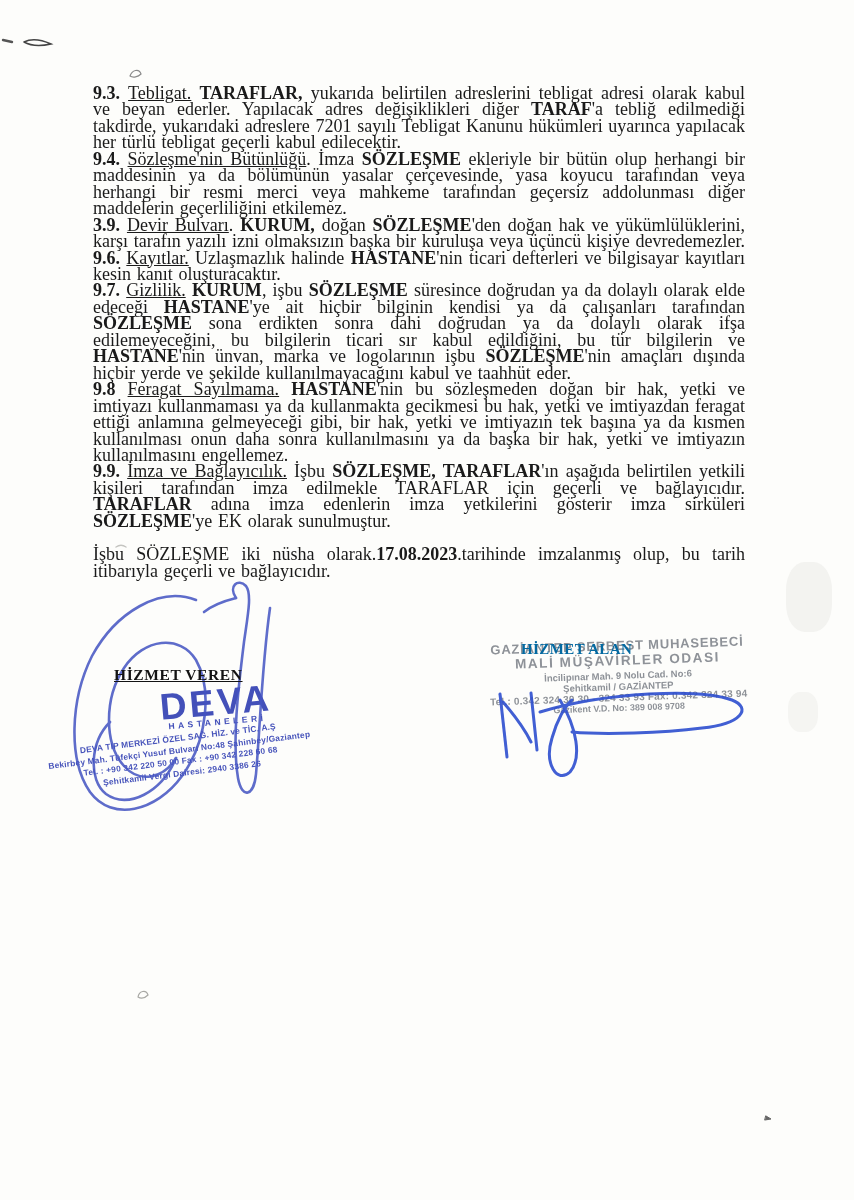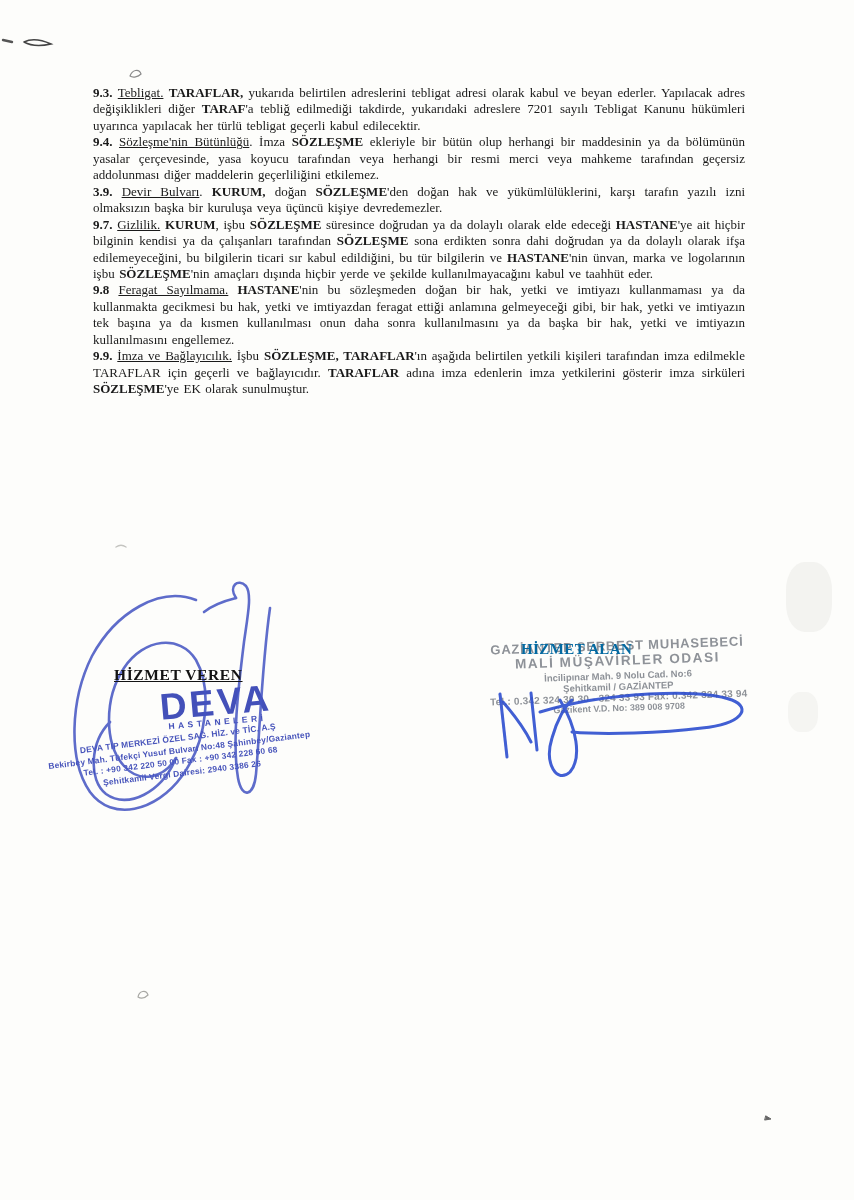--- a/index.html
+++ b/index.html
@@ -3,21 +3,21 @@
 <meta charset="utf-8">
 <style>
   html,body{margin:0;padding:0;background:#e8e8e6;}
   .page{
     position:relative; width:854px; height:1200px; margin:0 auto;
     background:#fdfdfb; overflow:hidden;
     font-family:"Liberation Serif", serif; color:#1a1a1a;
   }
   .textblock{
     position:absolute; left:93px; top:85px; width:652px;
-    font-size:13px; line-height:16.45px; text-align:justify;
+    font-size:18px; line-height:16.45px; text-align:justify;
     word-spacing:1.2px;
   }
   .textblock p{margin:0;}
   p.closing{margin-top:17px;}
   .b{font-weight:bold;}
   .u{text-decoration:underline;}
 
   
   .sig-title-left{
     position:absolute; left:114px; top:666px; z-index:3;
@@ -64,23 +64,25 @@
 </style>
 </head>
 <body>
 
 <div class="page">
 
   <div class="textblock">
     <p><span class="b">9.3. </span><span class="u">Tebligat.</span><span>  </span><span class="b">TARAFLAR,</span><span> yukarıda belirtilen adreslerini tebligat adresi olarak kabul ve beyan ederler. Yapılacak adres değişiklikleri diğer </span><span class="b">TARAF</span><span>'a tebliğ edilmediği takdirde, yukarıdaki adreslere 7201 sayılı Tebligat Kanunu hükümleri uyarınca yapılacak her türlü tebligat geçerli kabul edilecektir.</span></p>
     <p><span class="b">9.4. </span><span class="u">Sözleşme'nin Bütünlüğü</span><span>. İmza </span><span class="b">SÖZLEŞME</span><span> ekleriyle bir bütün olup herhangi bir maddesinin ya da bölümünün yasalar çerçevesinde, yasa koyucu tarafından veya herhangi bir resmi merci veya mahkeme tarafından geçersiz addolunması diğer maddelerin geçerliliğini etkilemez.</span></p>
     <p><span class="b">3.9. </span><span class="u">Devir Bulvarı</span><span>. </span><span class="b">KURUM,</span><span> doğan </span><span class="b">SÖZLEŞME</span><span>'den doğan hak ve yükümlülüklerini, karşı tarafın yazılı izni olmaksızın başka bir kuruluşa veya üçüncü kişiye devredemezler.</span></p>
+    <p><span class="b">9.6. </span><span class="u">Kayıtlar.</span><span> Uzlaşmazlık halinde </span><span class="b">HASTANE</span><span>'nin ticari defterleri ve bilgisayar kayıtları kesin kanıt oluşturacaktır.</span></p>
     <p><span class="b">9.7. </span><span class="u">Gizlilik.</span><span> </span><span class="b">KURUM</span><span>, işbu </span><span class="b">SÖZLEŞME</span><span> süresince doğrudan ya da dolaylı olarak elde edeceği </span><span class="b">HASTANE</span><span>'ye ait hiçbir bilginin kendisi ya da çalışanları tarafından </span><span class="b">SÖZLEŞME</span><span> sona erdikten sonra dahi doğrudan ya da dolaylı olarak ifşa edilemeyeceğini, bu bilgilerin ticari sır kabul edildiğini, bu tür bilgilerin ve </span><span class="b">HASTANE</span><span>'nin ünvan, marka ve logolarının işbu </span><span class="b">SÖZLEŞME</span><span>'nin amaçları dışında hiçbir yerde ve şekilde kullanılmayacağını kabul ve taahhüt eder.</span></p>
     <p><span class="b">9.8 </span><span class="u">Feragat Sayılmama.</span><span> </span><span class="b">HASTANE</span><span>'nin bu sözleşmeden doğan bir hak, yetki ve imtiyazı kullanmaması ya da kullanmakta gecikmesi bu hak, yetki ve imtiyazdan feragat ettiği anlamına gelmeyeceği gibi, bir hak, yetki ve imtiyazın tek başına ya da kısmen kullanılması onun daha sonra kullanılmasını ya da başka bir hak, yetki ve imtiyazın kullanılmasını engellemez.</span></p>
     <p><span class="b">9.9. </span><span class="u">İmza ve Bağlayıcılık.</span><span> İşbu </span><span class="b">SÖZLEŞME, TARAFLAR</span><span>'ın aşağıda belirtilen yetkili kişileri tarafından imza edilmekle TARAFLAR için geçerli ve bağlayıcıdır.  </span><span class="b">TARAFLAR</span><span> adına imza edenlerin imza yetkilerini gösterir imza sirküleri </span><span class="b">SÖZLEŞME</span><span>'ye EK olarak sunulmuştur.</span></p>
+    <p class="closing"><span>İşbu SÖZLEŞME iki nüsha olarak.</span><span class="b">17.08.2023</span><span>.tarihinde imzalanmış olup, bu tarih itibarıyla geçerli ve bağlayıcıdır.</span></p>
   </div>
 
   <div class="sig-title-left">HİZMET VEREN</div>
 
   <div class="deva-logo">
     <div class="deva-word">DEVA</div>
     <div class="deva-sub">HASTANELERİ</div>
   </div>
 
   <div class="stamp-left-addr">

